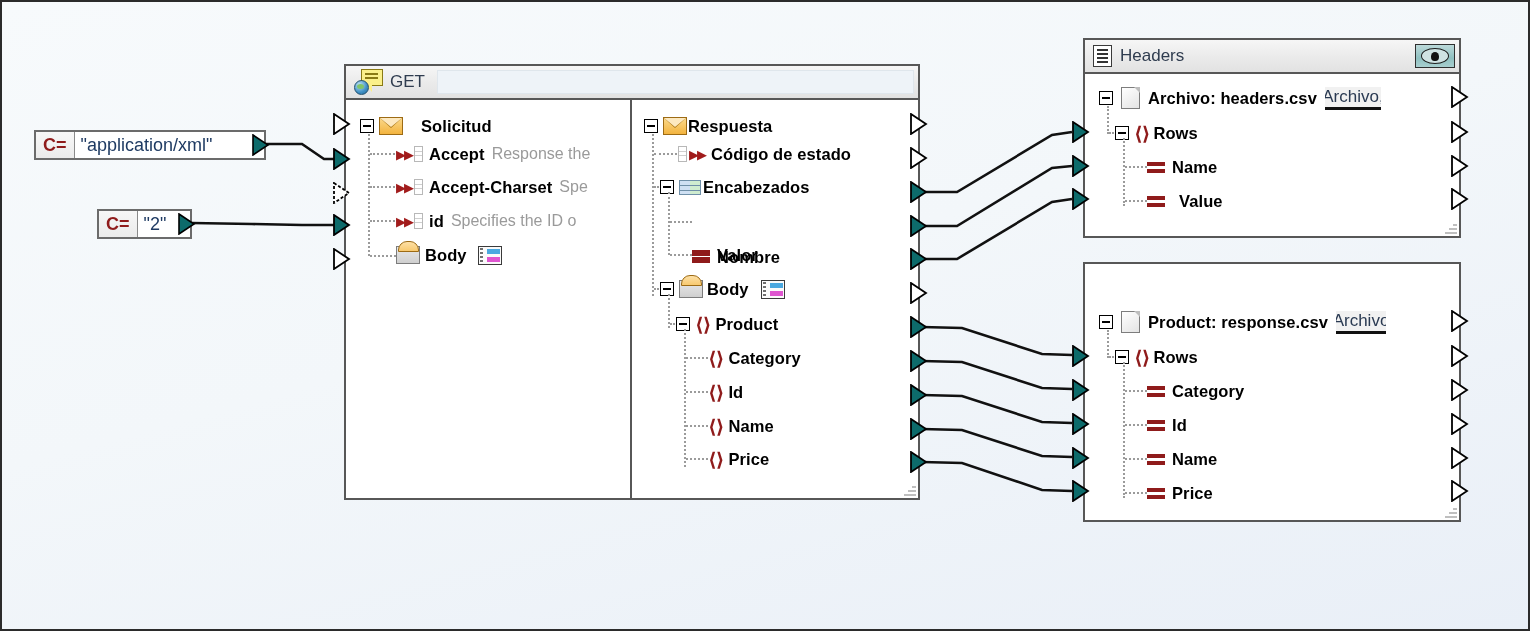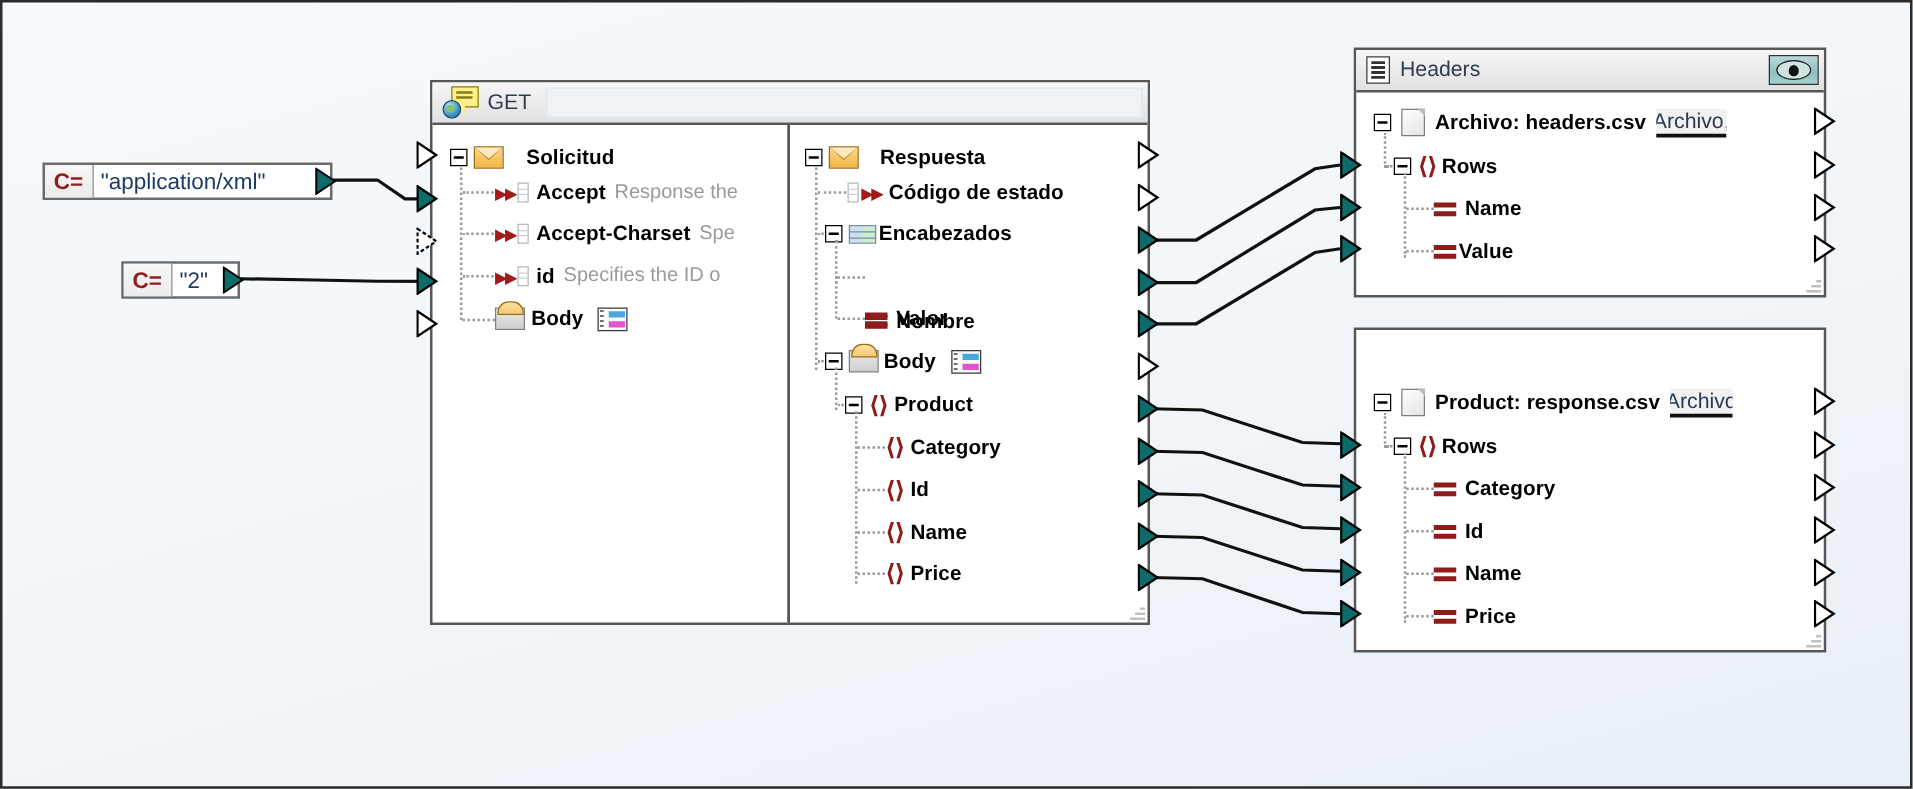--- a/index.html
+++ b/index.html
@@ -237,21 +237,21 @@
         </span>
     </div>
 
     <div style="position:absolute;left:284px;top:34px;width:2px;bottom:0;background:#575757;"></div>
 
     <div class="dots-v" style="left:306px;top:68px;height:162px;"></div>
 
     <div class="row" style="left:298px;top:49px;">
       <span class="plusbox"></span>
       <span class="ico ico-env" style="margin-left:5px;"></span>
-      <span class="rlabel" style="margin-left:17px;">Respuesta</span>
+      <span class="rlabel" style="margin-left:1px;">Respuesta</span>
     </div>
 
     <div class="dots-h" style="left:308px;top:87px;width:23px;"></div>
     <div class="row" style="left:332px;top:77px;">
       <span class="ico-hdr">
           <span class="bx"></span>
           <span class="ar">▶▶</span>
         </span>
       <span class="rlabel" style="margin-left:6px;">Código de estado</span>
     </div>
@@ -441,21 +441,21 @@
     <div class="dots-v" style="left:38px;top:98px;height:68px;"></div>
     <div class="dots-h" style="left:40px;top:126px;width:22px;"></div>
     <div class="row" style="left:62px;top:116px;">
       <span class="ico-eq"></span>
       <span class="rlabel" style="margin-left:7px;">Name</span>
     </div>
 
     <div class="dots-h" style="left:40px;top:160px;width:22px;"></div>
     <div class="row" style="left:62px;top:150px;">
       <span class="ico-eq"></span>
-      <span class="rlabel" style="margin-left:2px;">Value</span>
+      <span class="rlabel" style="margin-left:14px;">Value</span>
     </div>
 
     <div class="grip">
         <i></i>
         <i></i>
         <i></i>
       </div>
   </div>
 
   <div class="ptri" style="left:1070px;top:119px;">

